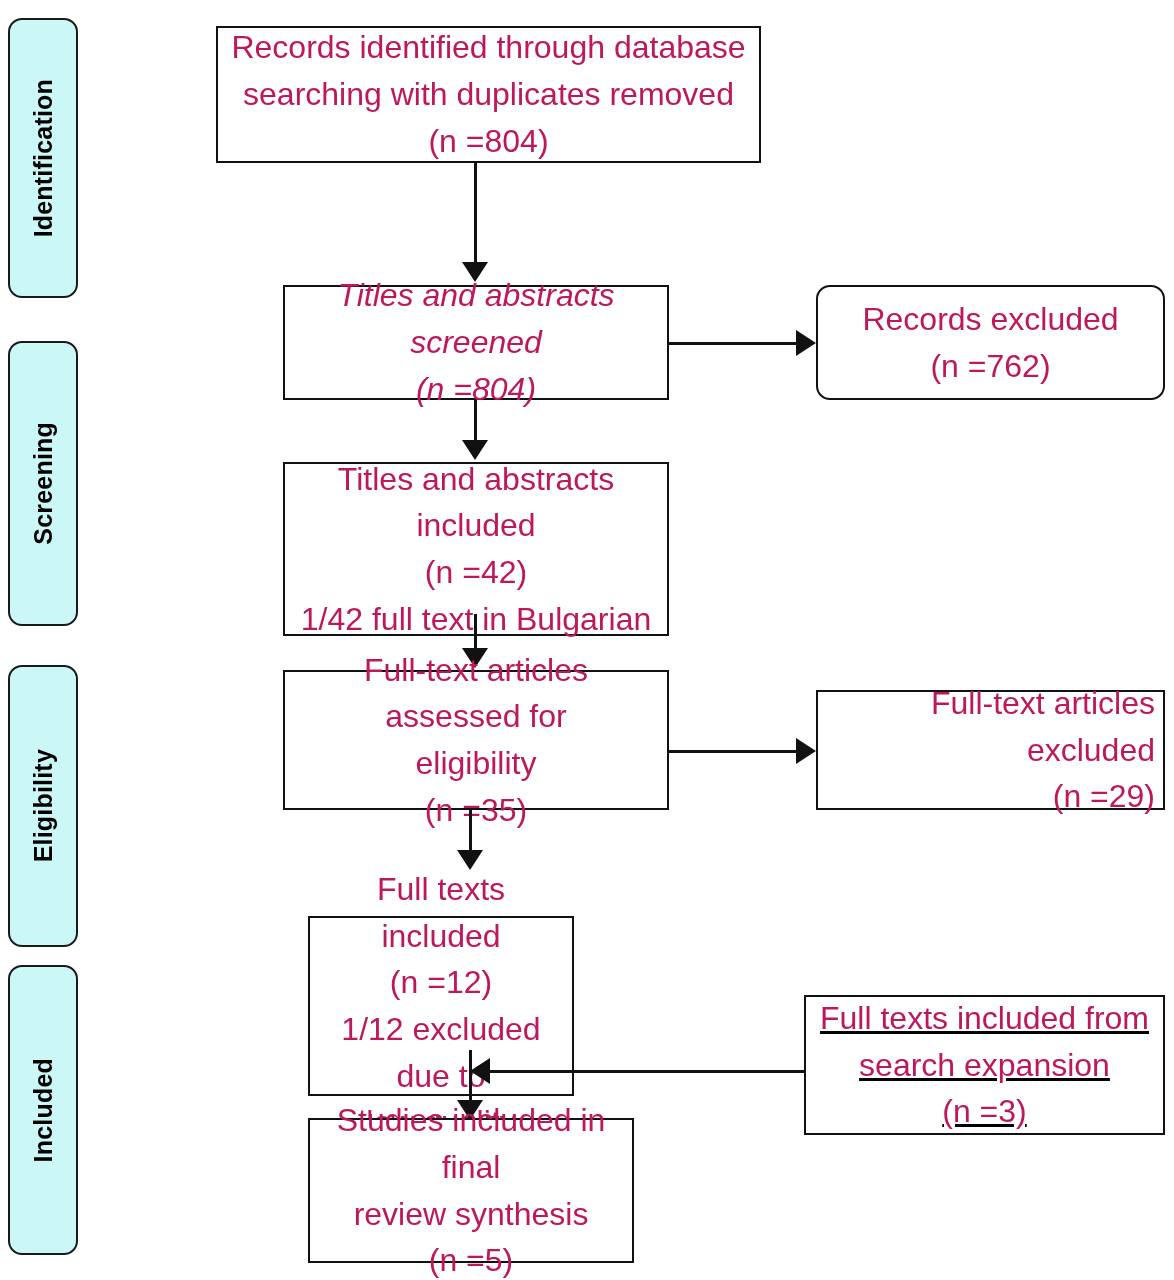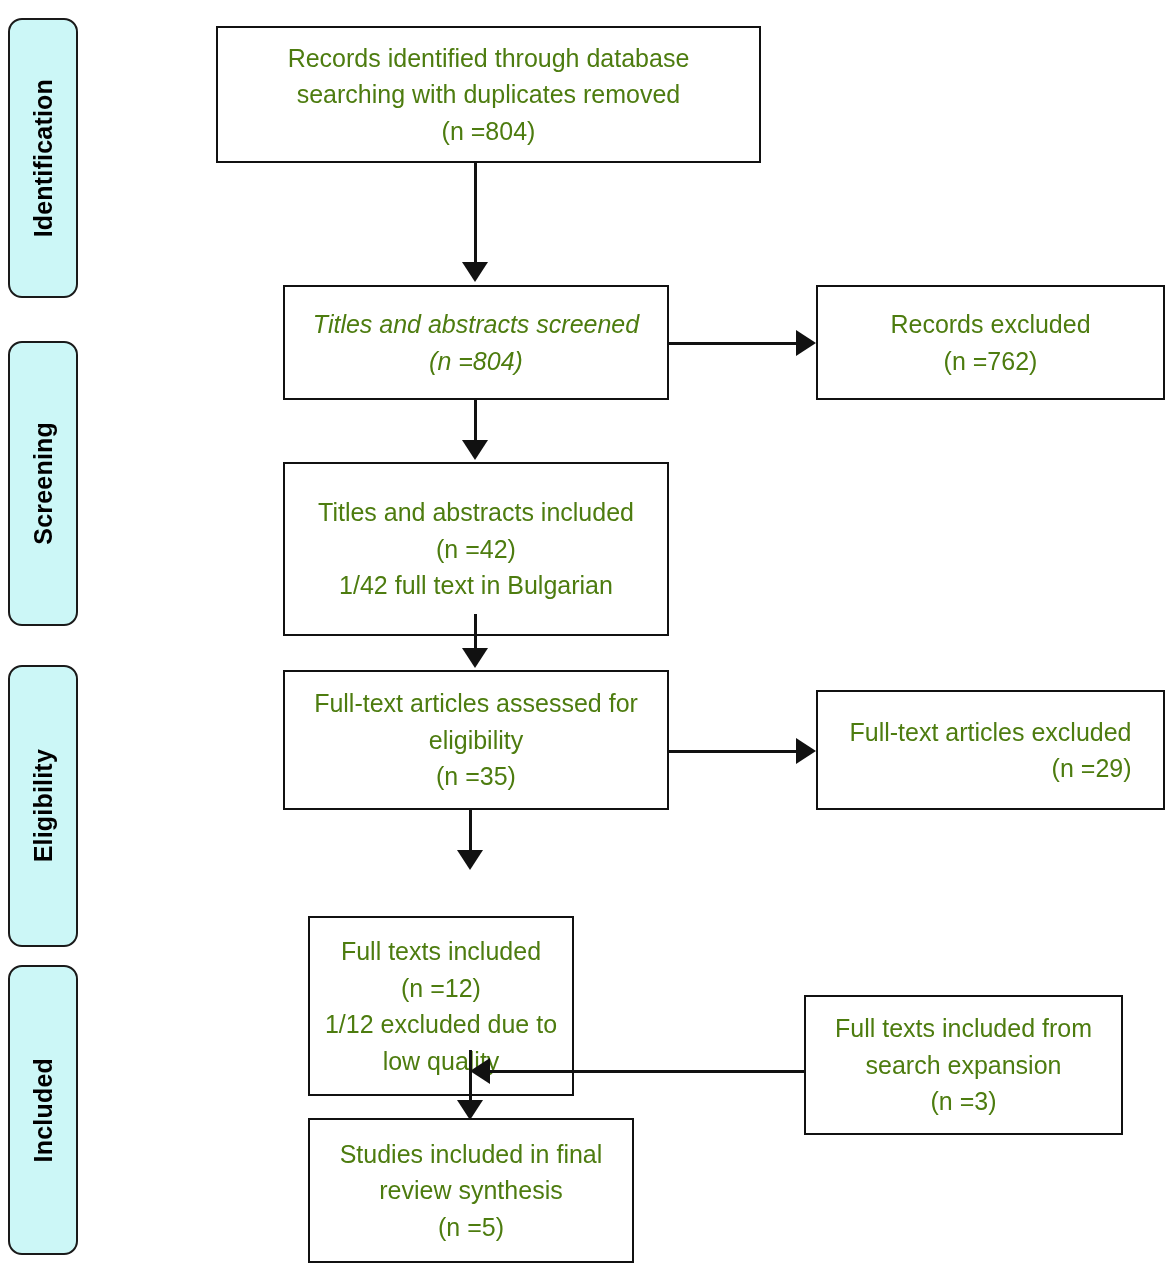--- a/index.html
+++ b/index.html
@@ -48,23 +48,23 @@
     background: #ffffff;
     border: 2.5px solid #111111;
     box-sizing: border-box;
     display: flex;
     align-items: center;
     justify-content: center;
     text-align: center;
     padding: 4px 8px;
   }
   .flow-box .box-text {
-    font-size: 25px;
+    font-size: 32px;
     line-height: 1.46;
-    color: #4d7c0f;
+    color: #be185d;
     white-space: pre-line;
   }
 
   
   .connector {
     position: absolute;
   }
   .v-line {
     position: absolute;
     width: 3px;
@@ -135,21 +135,21 @@
   <div class="flow-box" style="left:283px; top:285px; width:386px; height:115px;font-style:italic;">
     <span class="box-text">Titles and abstracts screened
 (n =804)</span>
   </div>
 
   <div class="connector">
     <div class="h-line" style="left:669px; top:342px; width:129px;"></div>
     <div class="arrow-right" style="left:796px; top:330px;"></div>
   </div>
 
-  <div class="flow-box" style="left:816px; top:285px; width:349px; height:115px;">
+  <div class="flow-box" style="left:816px; top:285px; width:349px; height:115px;border-radius:14px;">
     <span class="box-text">Records excluded
 (n =762)</span>
   </div>
 
   <div class="connector">
     <div class="v-line" style="left:474px; top:400px; height:42px;"></div>
     <div class="arrow-down" style="left:462px; top:440px;"></div>
   </div>
 
   <div class="flow-box" style="left:283px; top:462px; width:386px; height:174px;">
@@ -184,21 +184,21 @@
     <div class="arrow-down" style="left:457px; top:850px;"></div>
   </div>
 
   <div class="flow-box" style="left:308px; top:916px; width:266px; height:180px;">
     <span class="box-text">Full texts included
 (n =12)
 1/12 excluded due to
 low quality</span>
   </div>
 
-  <div class="flow-box" style="left:804px; top:995px; width:319px; height:140px;">
+  <div class="flow-box" style="left:804px; top:995px; width:361px; height:140px;text-decoration:underline;">
     <span class="box-text">Full texts included from
 search expansion
 (n =3)</span>
   </div>
 
   <div class="connector">
     <div class="h-line" style="left:490px; top:1070px; width:314px;"></div>
     <div class="arrow-left" style="left:470px; top:1058px;"></div>
   </div>
 

